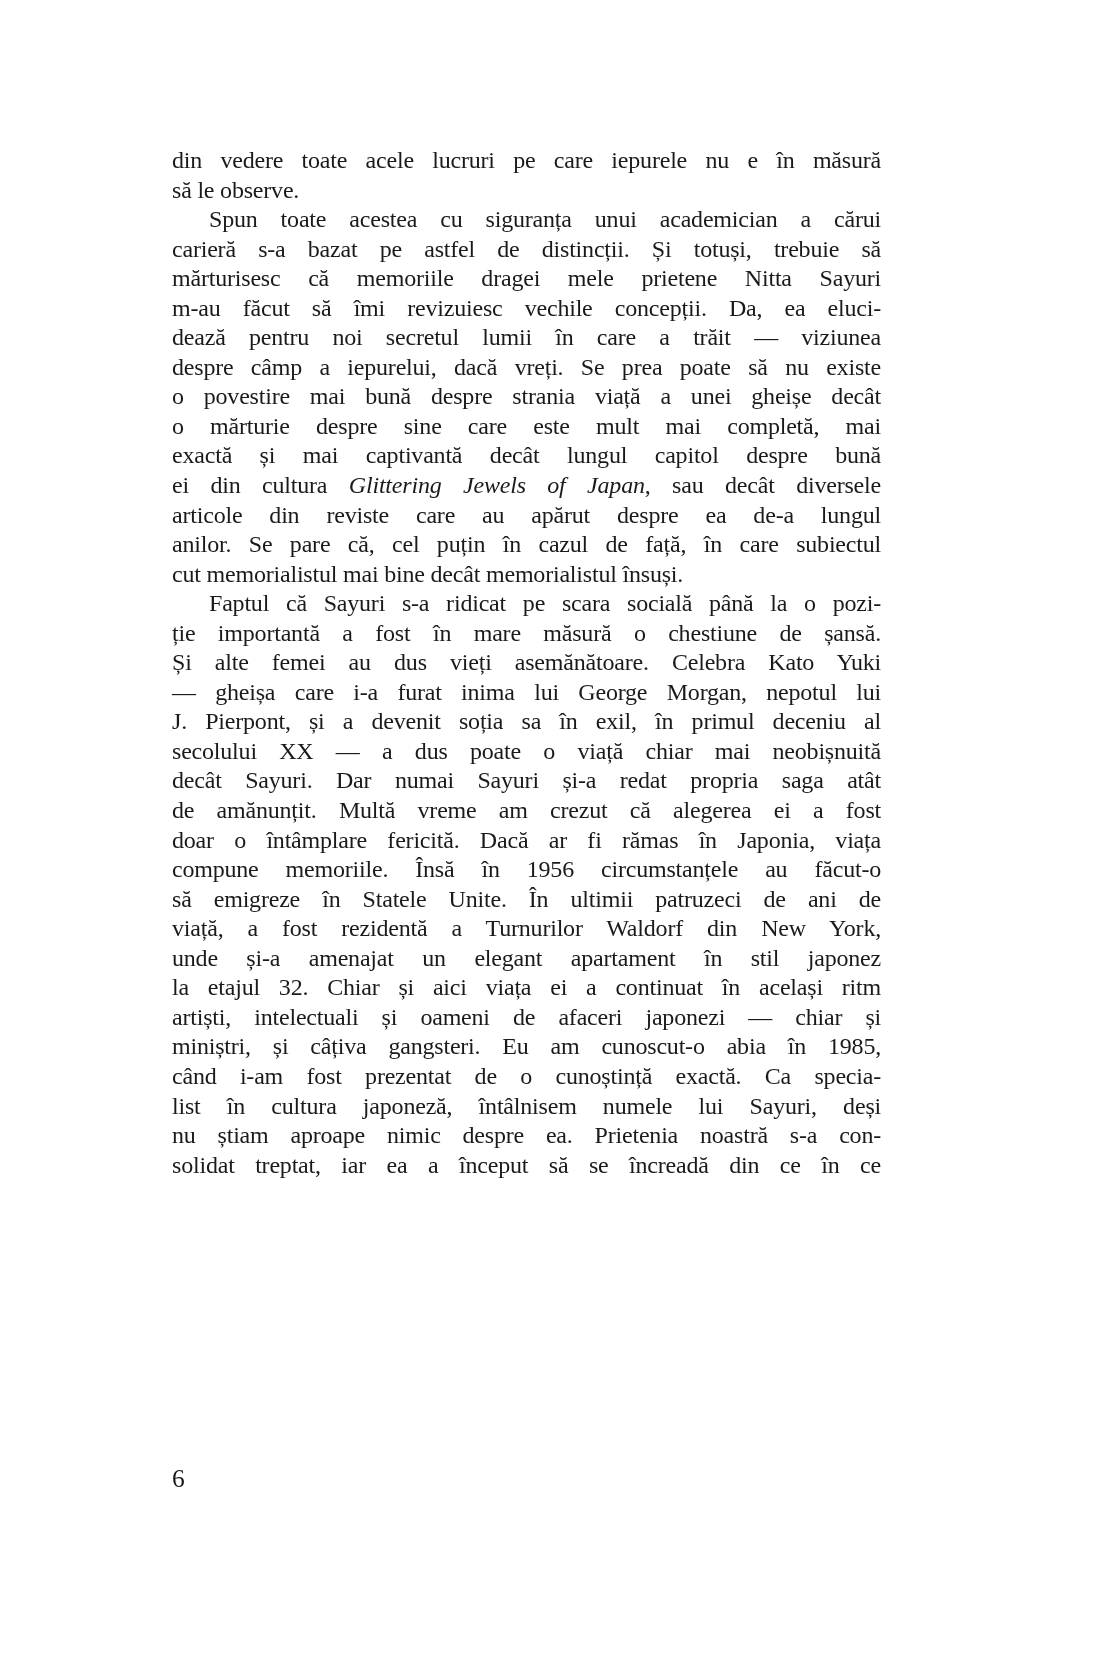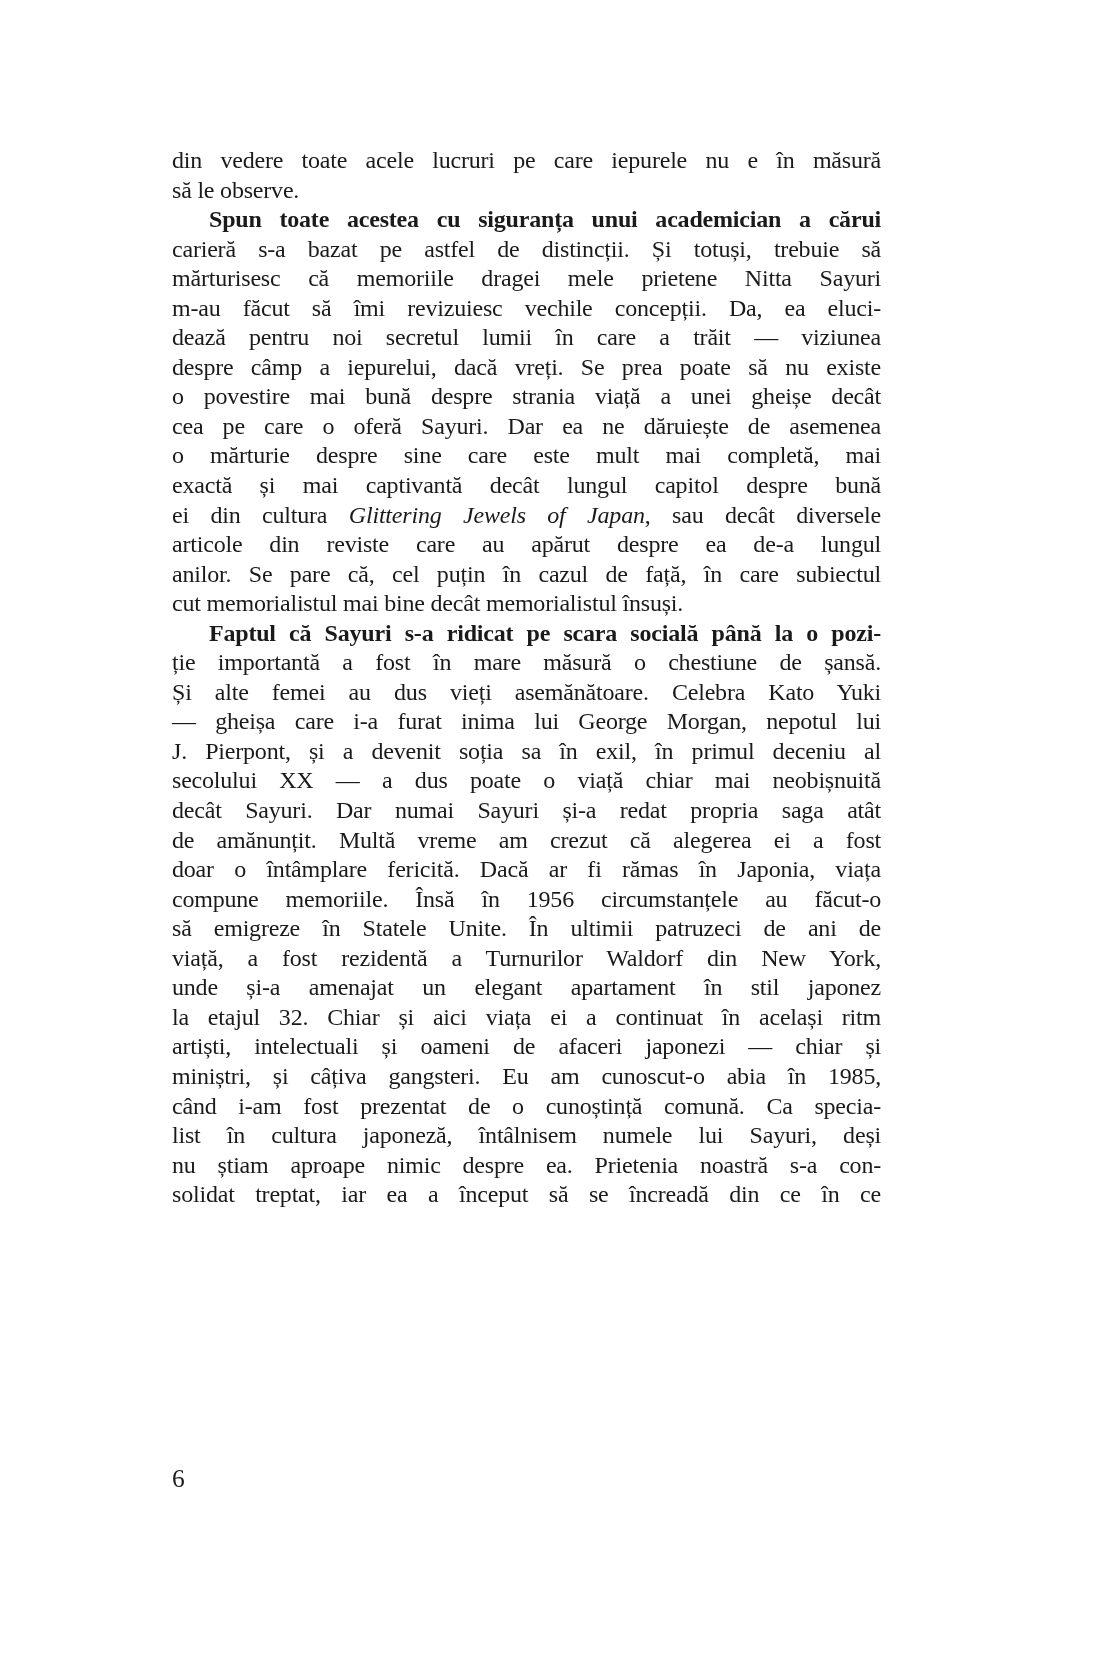--- a/index.html
+++ b/index.html
@@ -29,21 +29,20 @@
       white-space: nowrap;
       text-align: justify;
       text-align-last: justify;
       letter-spacing: -0.2px;
     }
     .line.last {
       text-align-last: left;
     }
     .line.indent {
       text-indent: 37px;
-      font-weight: bold;
     }
     .line em {
       font-style: italic;
       margin-top: 34px;
     }
     .page-number {
       position: absolute;
       left: 172px;
       top: 1464px;
       font-family: "Liberation Serif", "DejaVu Serif", serif;
@@ -58,21 +57,20 @@
 <div class="page">
   <span class="line">din vedere toate acele lucruri pe care iepurele nu e în măsură</span>
   <span class="line last">să le observe.</span>
   <span class="line indent">Spun toate acestea cu siguranța unui academician a cărui</span>
   <span class="line">carieră s-a bazat pe astfel de distincții. Și totuși, trebuie să</span>
   <span class="line">mărturisesc că memoriile dragei mele prietene Nitta Sayuri</span>
   <span class="line">m-au făcut să îmi revizuiesc vechile concepții. Da, ea eluci-</span>
   <span class="line">dează pentru noi secretul lumii în care a trăit — viziunea</span>
   <span class="line">despre câmp a iepurelui, dacă vreți. Se prea poate să nu existe</span>
   <span class="line">o povestire mai bună despre strania viață a unei gheișe decât</span>
-  <span class="line">cea pe care o oferă Sayuri. Dar ea ne dăruiește de asemenea</span>
   <span class="line">o mărturie despre sine care este mult mai completă, mai</span>
   <span class="line">exactă și mai captivantă decât lungul capitol despre bună</span>
   <span class="line"><span>ei din cultura </span><em>Glittering Jewels of Japan</em><span>, sau decât diversele</span></span>
   <span class="line">articole din reviste care au apărut despre ea de-a lungul</span>
   <span class="line">anilor. Se pare că, cel puțin în cazul de față, în care subiectul</span>
   <span class="line last">cut memorialistul mai bine decât memorialistul însuși.</span>
   <span class="line indent">Faptul că Sayuri s-a ridicat pe scara socială până la o pozi-</span>
   <span class="line">ție importantă a fost în mare măsură o chestiune de șansă.</span>
   <span class="line">Și alte femei au dus vieți asemănătoare. Celebra Kato Yuki</span>
   <span class="line">— gheișa care i-a furat inima lui George Morgan, nepotul lui</span>
@@ -81,19 +79,19 @@
   <span class="line">decât Sayuri. Dar numai Sayuri și-a redat propria saga atât</span>
   <span class="line">de amănunțit. Multă vreme am crezut că alegerea ei a fost</span>
   <span class="line">doar o întâmplare fericită. Dacă ar fi rămas în Japonia, viața</span>
   <span class="line">compune memoriile. Însă în 1956 circumstanțele au făcut-o</span>
   <span class="line">să emigreze în Statele Unite. În ultimii patruzeci de ani de</span>
   <span class="line">viață, a fost rezidentă a Turnurilor Waldorf din New York,</span>
   <span class="line">unde și-a amenajat un elegant apartament în stil japonez</span>
   <span class="line">la etajul 32. Chiar și aici viața ei a continuat în același ritm</span>
   <span class="line">artiști, intelectuali și oameni de afaceri japonezi — chiar și</span>
   <span class="line">miniștri, și câțiva gangsteri. Eu am cunoscut-o abia în 1985,</span>
-  <span class="line">când i-am fost prezentat de o cunoștință comună. Ca specia-</span>
+  <span class="line">când i-am fost prezentat de o cunoștință exactă. Ca specia-</span>
   <span class="line">list în cultura japoneză, întâlnisem numele lui Sayuri, deși</span>
   <span class="line">nu știam aproape nimic despre ea. Prietenia noastră s-a con-</span>
   <span class="line">solidat treptat, iar ea a început să se încreadă din ce în ce</span>
 </div>
 
 <div class="page-number">6</div>
 
 </body></html>

